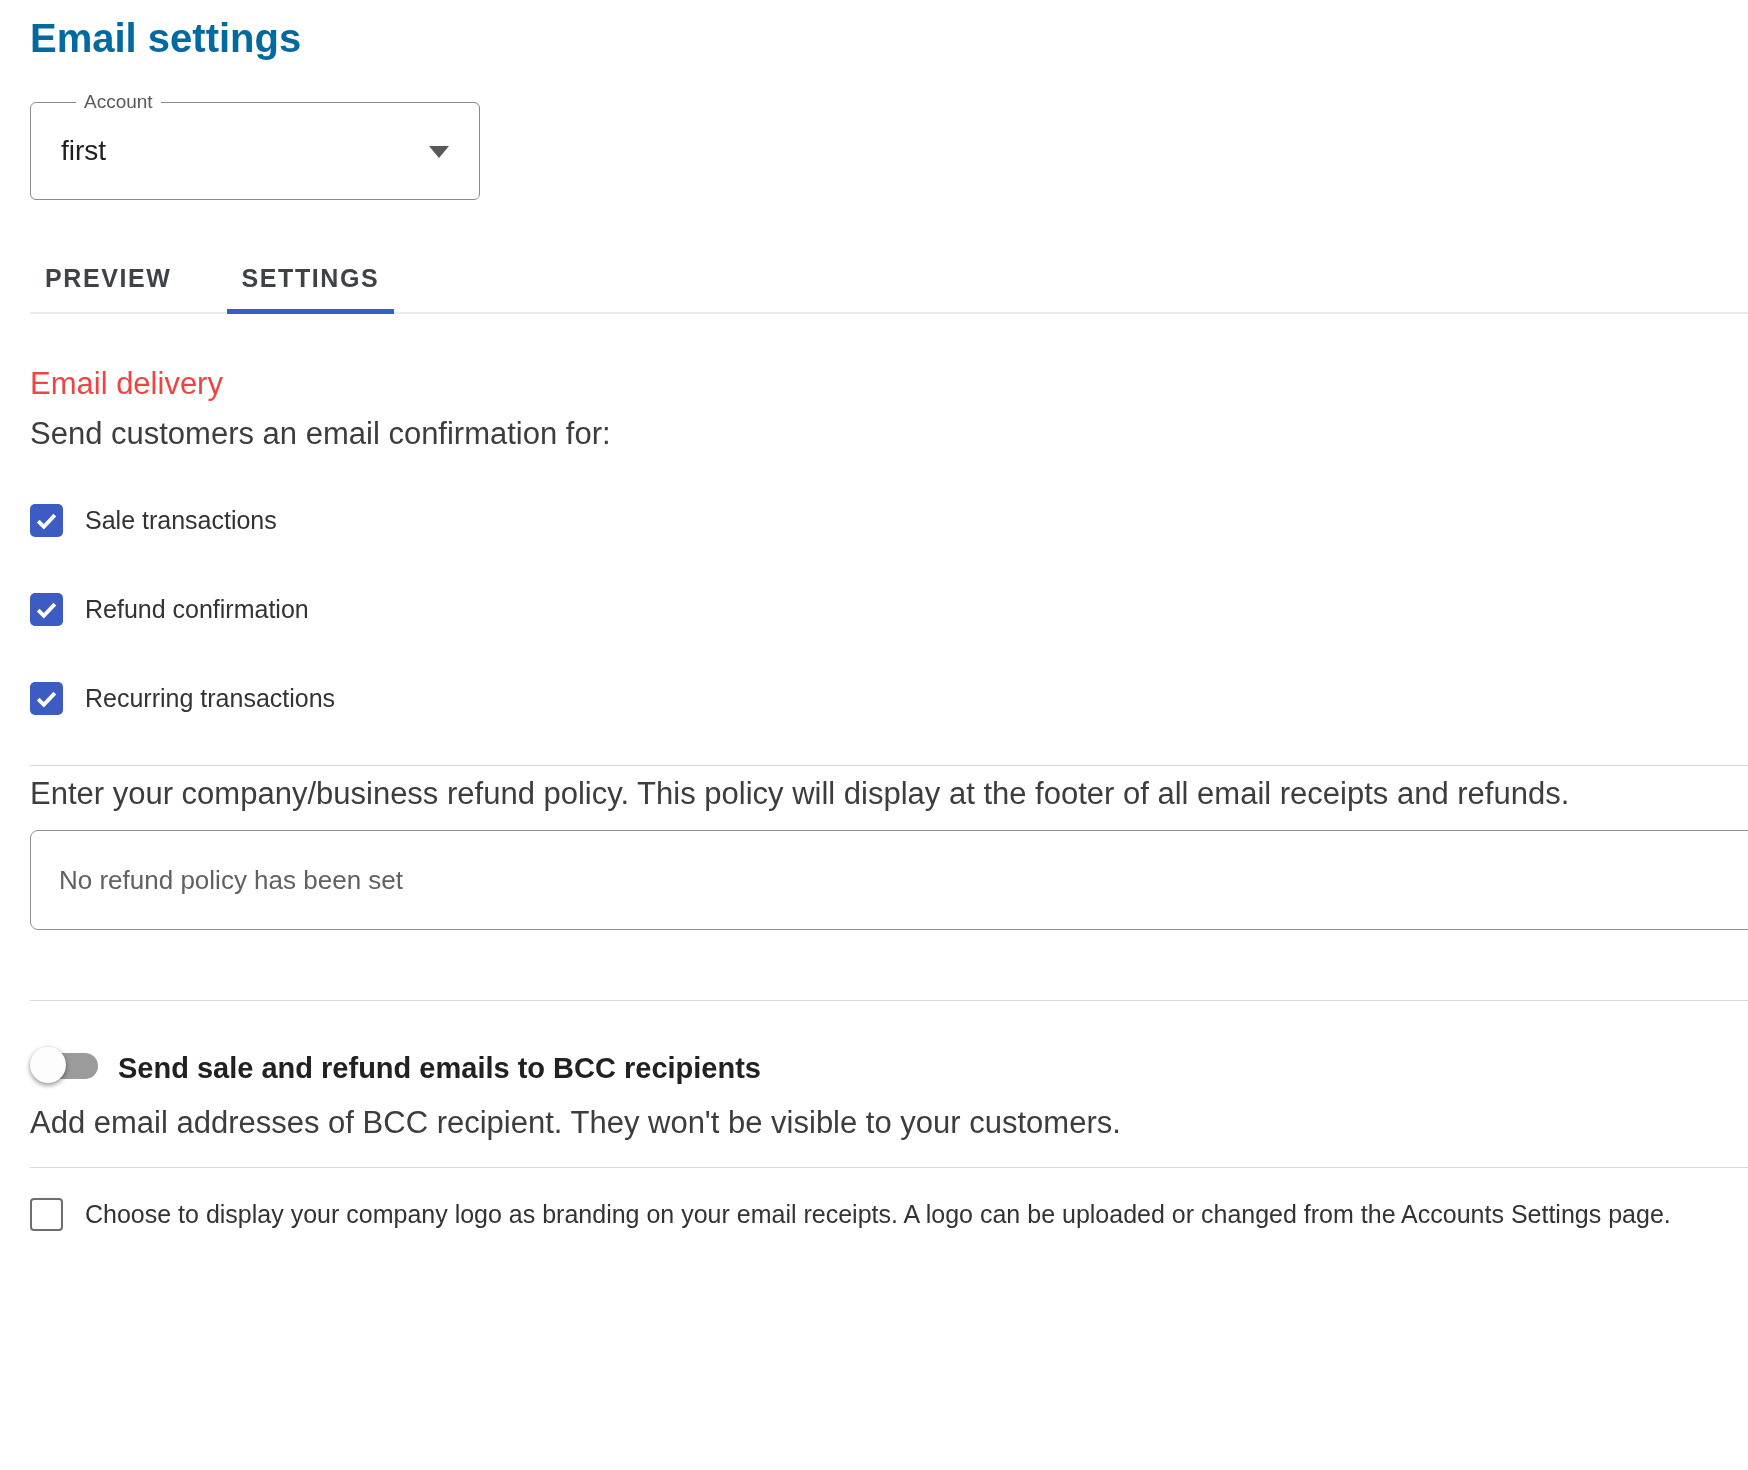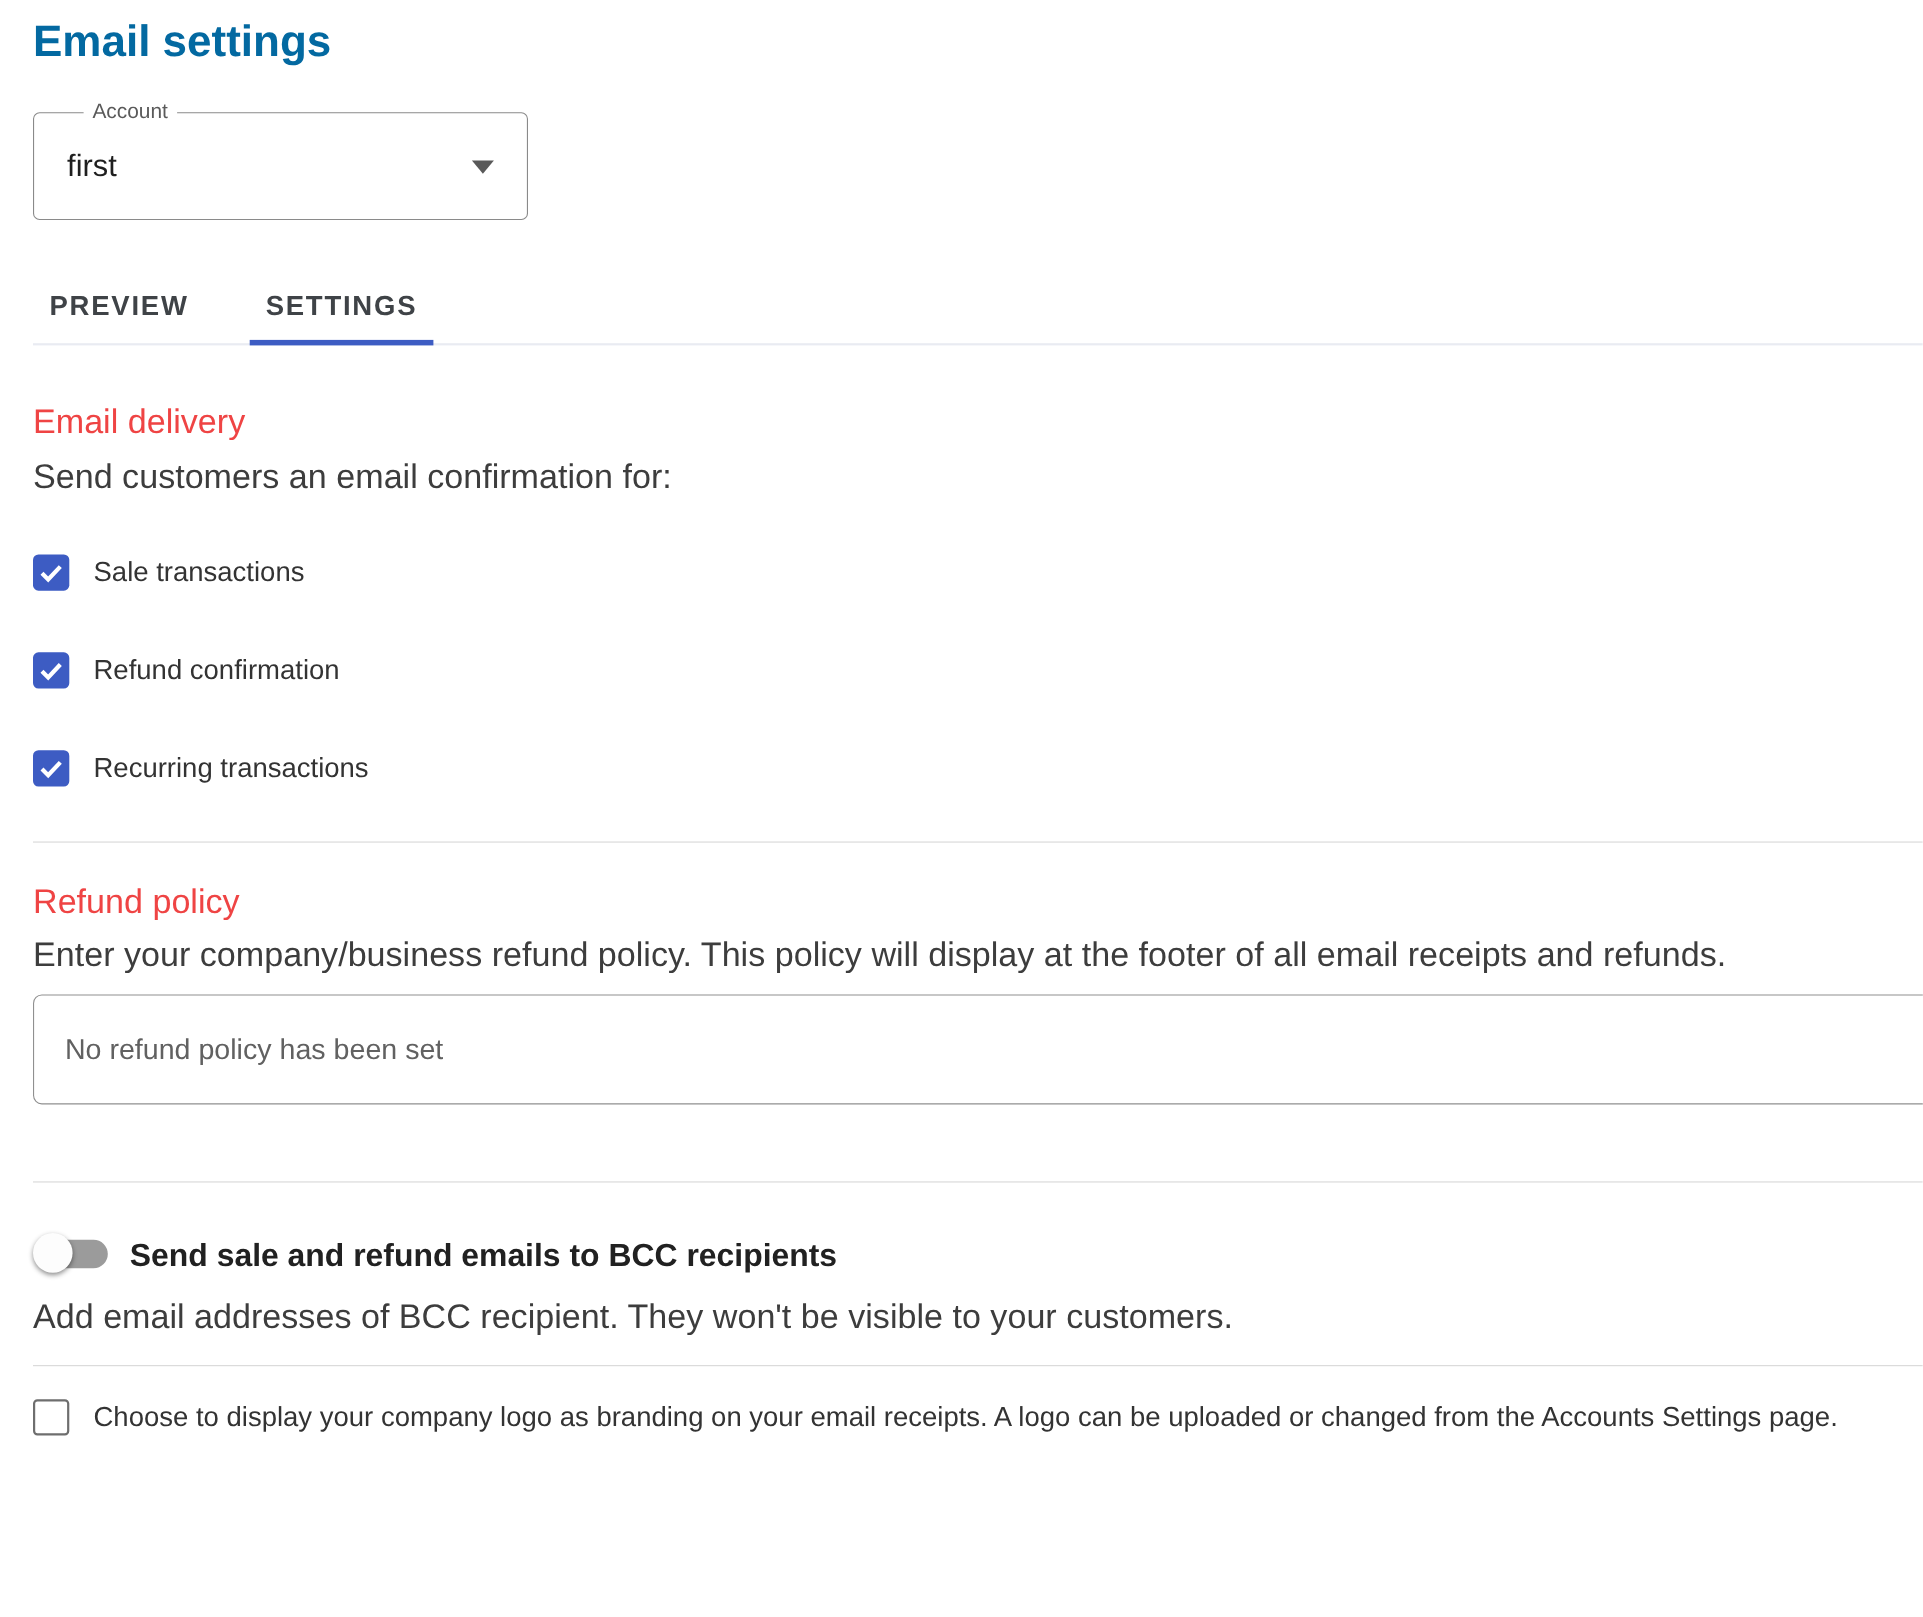--- a/index.html
+++ b/index.html
@@ -223,21 +223,20 @@
     <span class="checkbox checked">
       <svg width="27" height="27" viewBox="0 0 24 24">
           <polyline points="4.6,12.6 9.6,17.6 19.4,7.2" fill="none" stroke="#ffffff" stroke-width="3.4"></polyline>
         </svg>
     </span>
     <span class="check-label">Recurring transactions</span>
   </div>
 
   <hr class="divider d1">
 
-  <h2 class="section-heading mt-heading2">Refund policy</h2>
   <p class="body-text mt-desc2">Enter your company/business refund policy. This policy will display at the footer of all email receipts and refunds.</p>
 
   <div class="policy-input">No refund policy has been set</div>
 
   <hr class="divider d2">
 
   <div class="toggle-row">
     <span class="toggle">
       <span class="toggle-track"></span>
       <span class="toggle-thumb"></span>

